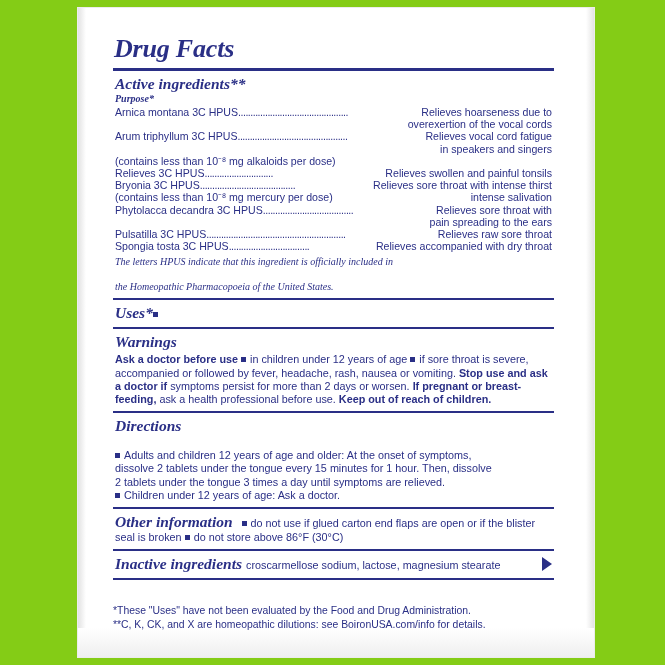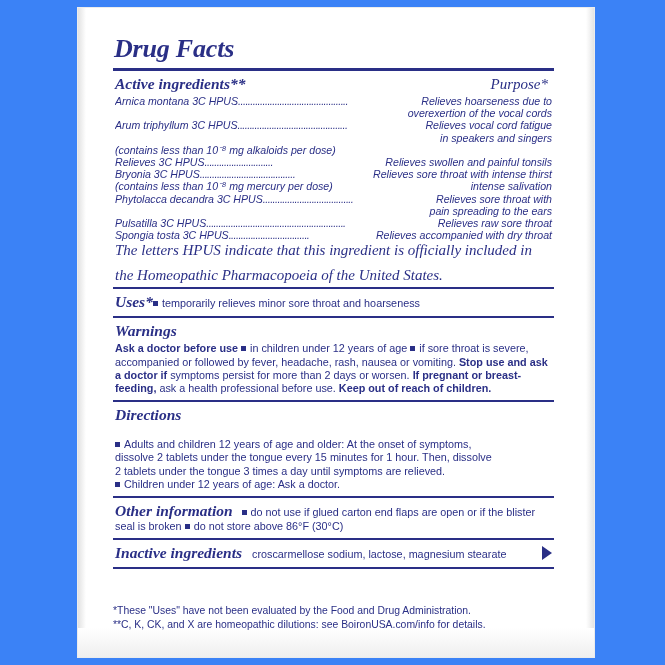--- a/index.html
+++ b/index.html
@@ -10,21 +10,21 @@
   body {
     width: 665px;
     height: 665px;
     font-family: "Liberation Sans", sans-serif;
     overflow: hidden;
   }
   .page {
     position: relative;
     width: 665px;
     height: 665px;
-    background: #3b82f6;
+    background: #84cc16;
   }
   
   .carton {
     position: absolute;
     left: 78px;
     top: 8px;
     width: 516px;
     height: 649px;
     background: #ffffff;
     box-shadow: 0 0 0 1px #ececec;
@@ -98,42 +98,42 @@
     font-weight: bold;
     font-style: italic;
     font-size: 15.5px;
     line-height: 18px;
     color: #2a2f86;
     display: inline;
   }
   .sec-head-row {
     display: flex;
     justify-content: space-between;
-    align-items: flex-end;
+    align-items: flex-start;
+    flex-direction: column;
   }
   .sec-head-row .purpose {
     font-family: "Liberation Serif", serif;
-    font-weight: normal;
+    font-weight: bold;
     font-style: italic;
-    font-size: 15px;
+    font-size: 10px;
     color: #2a2f86;
     padding-right: 4px;
   }
   .ing-table {
     width: 100%;
     border-collapse: collapse;
     margin-top: 2px;
   }
   .ing-row td {
     vertical-align: top;
     font-size: 10.6px;
     line-height: 12.2px;
     color: #2a2f86;
     padding: 0;
-    font-style: italic;
   }
   td.left {
     width: 58%;
     white-space: nowrap;
     overflow: hidden;
   }
   td.right {
     width: 42%;
     text-align: right;
     padding-left: 2px;
@@ -141,21 +141,21 @@
   td.left .dots {
     letter-spacing: -0.5px;
   }
   .cont {
     font-size: 10.6px;
     line-height: 12.2px;
   }
   .note-italic {
     font-family: "Liberation Serif", serif;
     font-style: italic;
-    font-size: 15px;
+    font-size: 10px;
     line-height: 13px;
     margin-top: 3px;
   }
   .body-text {
     font-size: 10.8px;
     line-height: 13.2px;
     color: #2a2f86;
   }
   .body-text b { font-weight: bold; }
   .uses-line {
@@ -186,21 +186,21 @@
     border-top: 7px solid transparent;
     border-bottom: 7px solid transparent;
     border-left: 10px solid #2a2f86;
   }
   .inact-row {
     display: flex;
     align-items: center;
     justify-content: space-between;
     gap: 8px;
   }
-  .inact-left { display: flex; align-items: baseline; gap: 10px; }
+  .inact-left { display: flex; align-items: baseline; gap: 4px; }
   .dir-list { margin-top: 14px; }
   .dir-list div { margin-bottom: 0px; }
 </style>
 </head>
 <body>
 
 <div class="page">
   <div class="carton-top"></div>
   <div class="carton"></div>
   <div class="carton-edge-left"></div>
@@ -281,21 +281,20 @@
       <div class="note-italic">The letters HPUS indicate that this ingredient is officially included in</div>
       <div class="note-italic" style="margin-top:12px">the Homeopathic Pharmacopoeia of the United States.</div>
     </div>
 
     <div class="rule-med"></div>
 
     <div class="sec">
       <div class="uses-line">
         <span class="sec-head">Uses*</span>
         <span class="txt"><span class="sq"></span></span>
-        <span class="txt">temporarily relieves minor sore throat and hoarseness</span>
       </div>
     </div>
 
     <div class="rule-med"></div>
 
     <div class="sec">
       <div class="sec-head">Warnings</div>
       <div class="body-text" style="margin-top:2px">
         <span><b>Ask a doctor before use</b></span>
         <span class="sq"></span><span>in children under 12 years of age</span>

